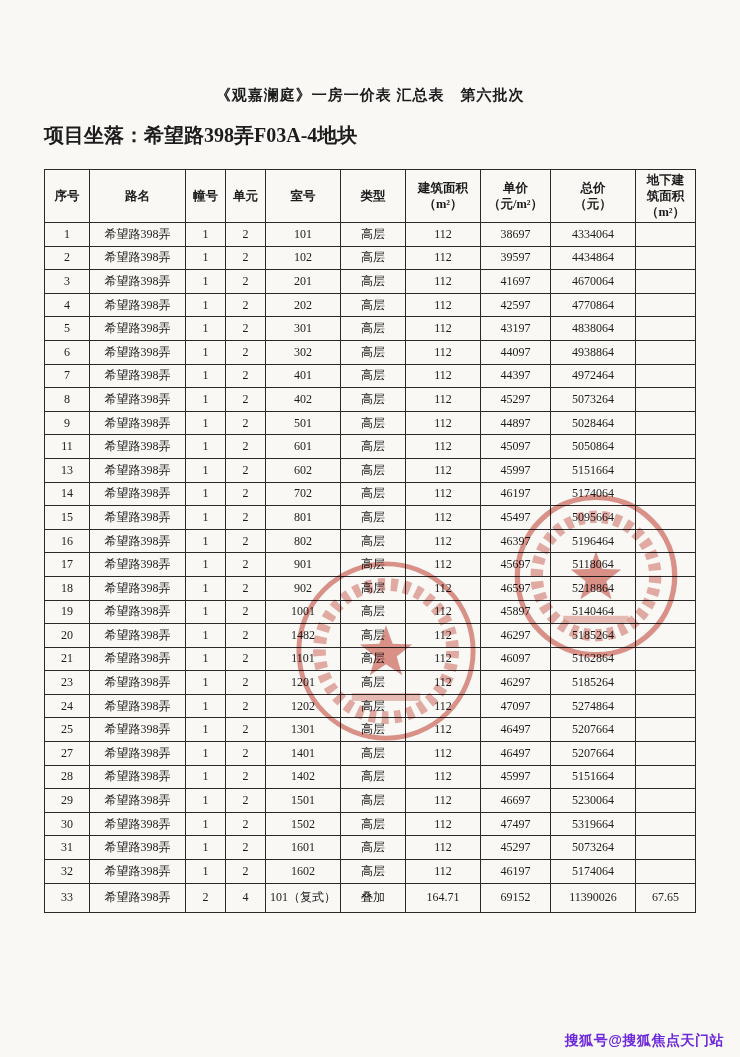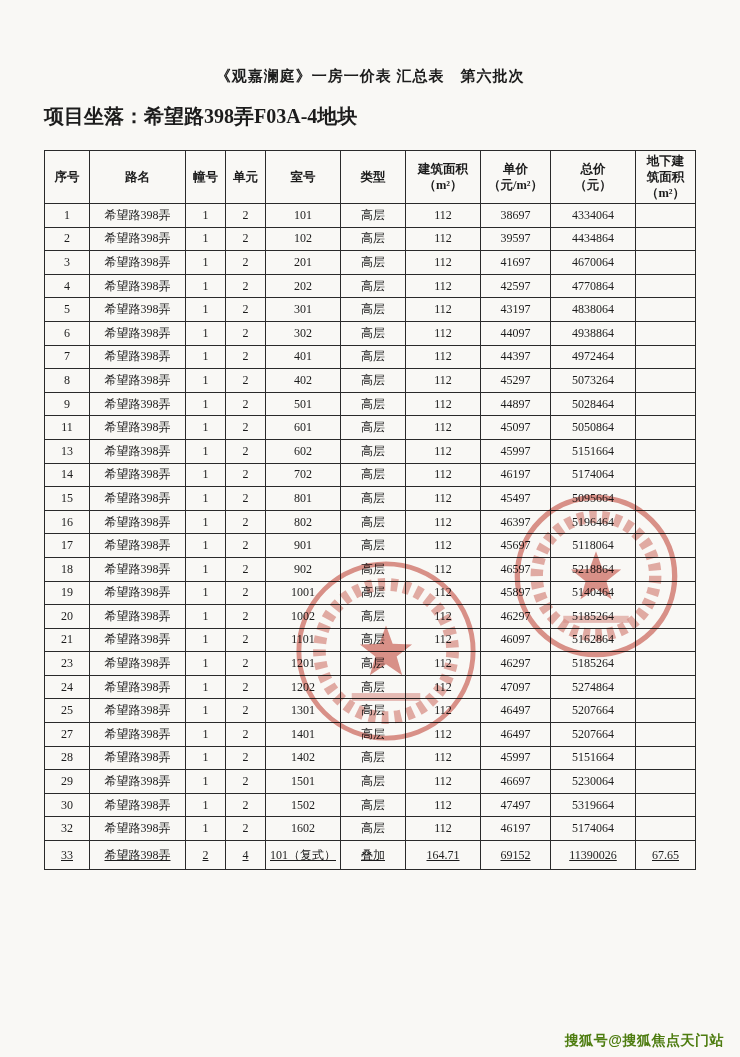--- a/index.html
+++ b/index.html
@@ -8,21 +8,21 @@
     background:#f9f8f5;
     font-family:"Liberation Serif","DejaVu Serif",serif;
     color:#1c1c1c;
     position:relative;
     overflow:hidden;
   }
   .doc-title{
     text-align:center;
     font-weight:bold;
     font-size:15px;
-    padding-top:67px;
+    padding-top:86px;
     letter-spacing:1px;
   }
   .doc-location{
     margin:17px 0 20px 44px;
     font-weight:bold;
     font-size:20px;
   }
   table.price-table{
     border-collapse:collapse;
     margin-left:44px;
@@ -38,37 +38,37 @@
     height:22.6px;
     overflow:hidden;
   }
   .price-table th{
     font-weight:bold;
     font-size:12.5px;
     white-space:pre-line;
     line-height:1.3;
     height:52px;
   }
-  .price-table tbody tr:last-child td{height:28px;text-decoration:underline;}
+  .price-table tbody tr:last-child td{height:28px;}
   .seal{
     position:absolute;
     pointer-events:none;
     opacity:0.55;
     mix-blend-mode:multiply;
     filter:blur(0.4px);
   }
   .seal-center{left:293px;top:558px;}
   .seal-right{left:512px;top:492px;}
   .watermark{
     position:absolute;
     right:16px;
     bottom:7px;
     font-size:14px;
     font-weight:bold;
-    color:#4d7c0f;
+    color:#6d28d9;
     font-family:"Liberation Sans","DejaVu Sans",sans-serif;
     letter-spacing:0.5px;
   }
 </style>
 </head>
 <body>
 
 <div class="doc-title">《观嘉澜庭》一房一价表 汇总表　第六批次</div>
 
 <div class="doc-location">项目坐落：希望路398弄F03A-4地块</div>
@@ -308,21 +308,21 @@
         <td>112</td>
         <td>45897</td>
         <td>5140464</td>
         <td></td>
       </tr>
       <tr>
         <td>20</td>
         <td>希望路398弄</td>
         <td>1</td>
         <td>2</td>
-        <td>1002</td>
+        <td>1482</td>
         <td>高层</td>
         <td>112</td>
         <td>46297</td>
         <td>5185264</td>
         <td></td>
       </tr>
       <tr>
         <td>21</td>
         <td>希望路398弄</td>
         <td>1</td>
@@ -409,20 +409,32 @@
       <tr>
         <td>30</td>
         <td>希望路398弄</td>
         <td>1</td>
         <td>2</td>
         <td>1502</td>
         <td>高层</td>
         <td>112</td>
         <td>47497</td>
         <td>5319664</td>
+        <td></td>
+      </tr>
+      <tr>
+        <td>31</td>
+        <td>希望路398弄</td>
+        <td>1</td>
+        <td>2</td>
+        <td>1601</td>
+        <td>高层</td>
+        <td>112</td>
+        <td>45297</td>
+        <td>5073264</td>
         <td></td>
       </tr>
       <tr>
         <td>32</td>
         <td>希望路398弄</td>
         <td>1</td>
         <td>2</td>
         <td>1602</td>
         <td>高层</td>
         <td>112</td>

